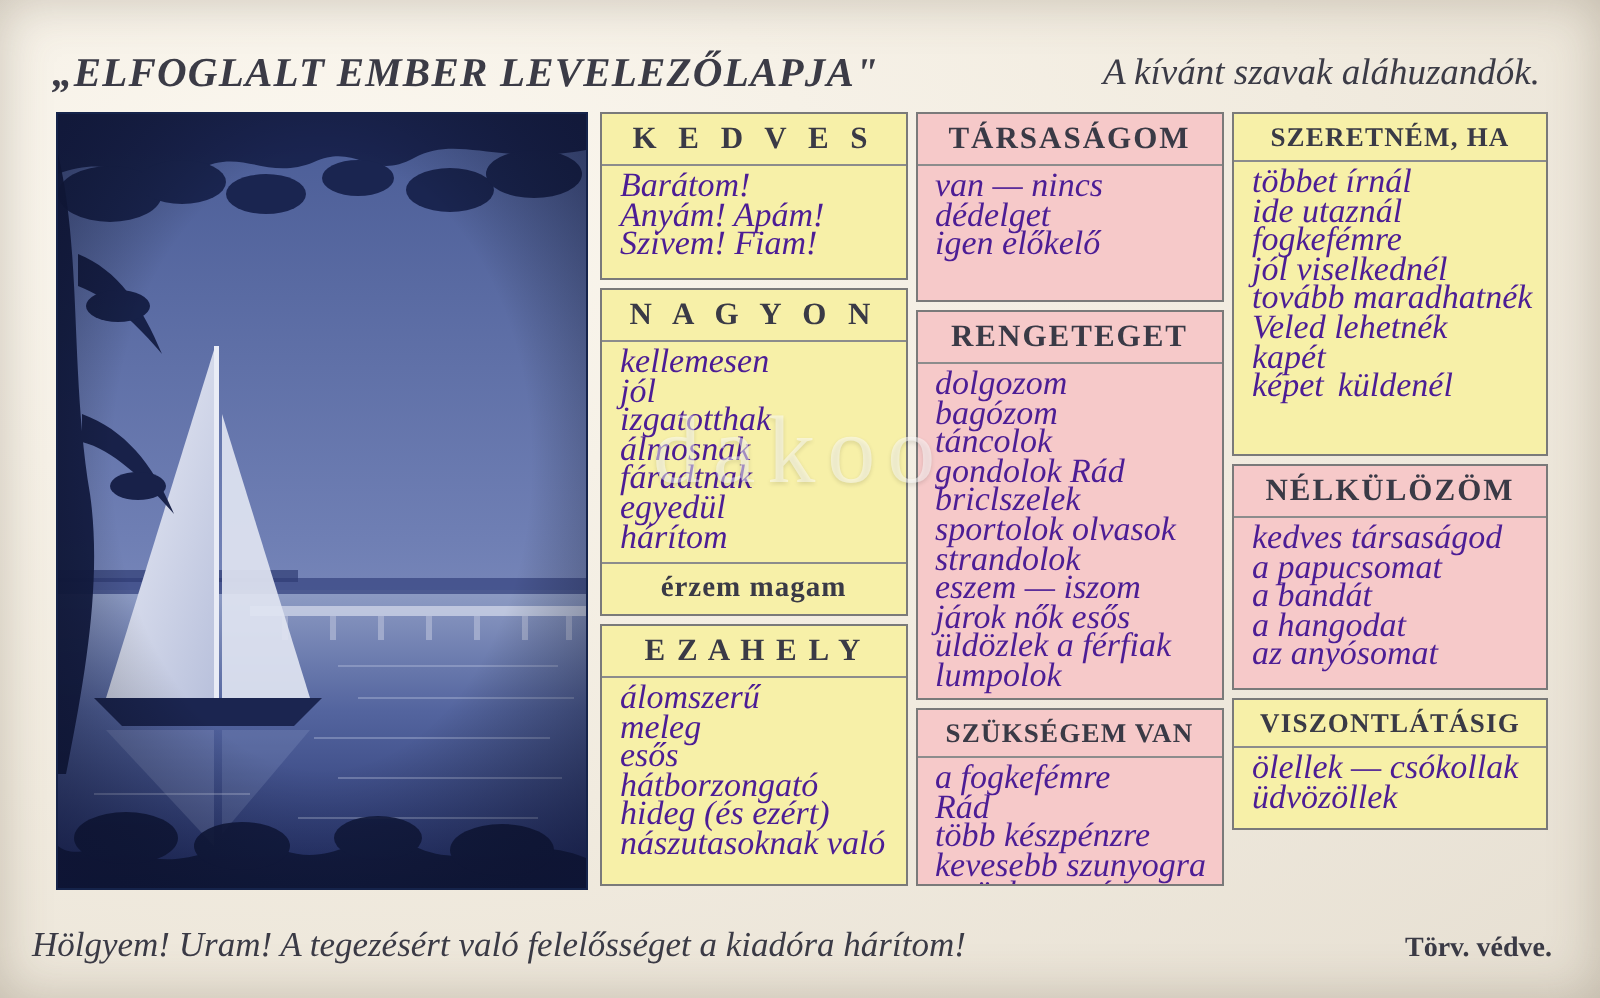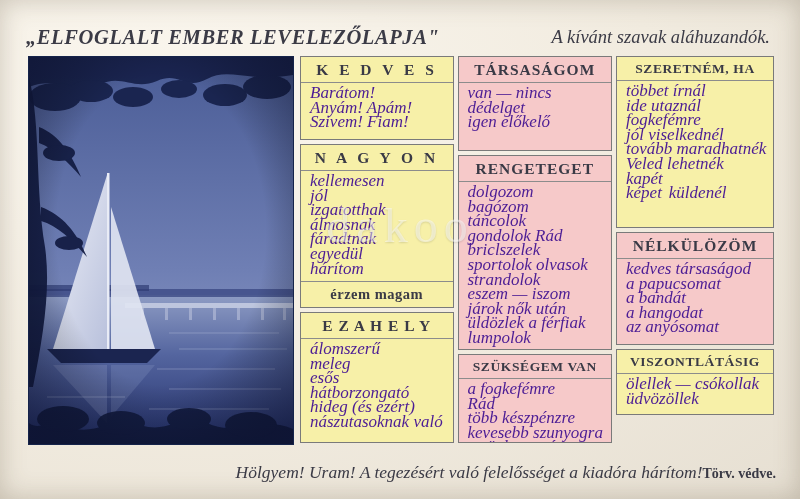--- a/index.html
+++ b/index.html
@@ -59,21 +59,21 @@
   }
 
   
   #footer {
     position: absolute;
     bottom: 16px;
     left: 16px;
     right: 24px;
     display: flex;
     align-items: baseline;
-    justify-content: flex-end;
+    justify-content: space-between;
   }
   #footer-text {
     font-family: "Liberation Serif", serif;
     font-style: italic;
     font-size: 17.5px;
     color: #3b3b46;
     white-space: nowrap;
   }
   #footer-note {
     font-family: "Liberation Serif", serif;
@@ -340,21 +340,21 @@
         <div class="sep"></div>
         <div class="items">
           <div class="item hand">dolgozom</div>
           <div class="item hand">bagózom</div>
           <div class="item hand">táncolok</div>
           <div class="item hand">gondolok Rád</div>
           <div class="item hand">briclszelek</div>
           <div class="item hand">sportolok  olvasok</div>
           <div class="item hand">strandolok</div>
           <div class="item hand">eszem — iszom</div>
-          <div class="item hand">járok nők után</div>
+          <div class="item hand">járok nők esős</div>
           <div class="item hand">üldözlek a férfiak</div>
           <div class="item hand">lumpolok</div>
         </div>
       </div>
 
       <div class="block pink" style="flex:1 1 auto;">
         <div class="hdr sm">SZÜKSÉGEM VAN</div>
         <div class="sep"></div>
         <div class="items">
           <div class="item hand">a fogkefémre</div>

